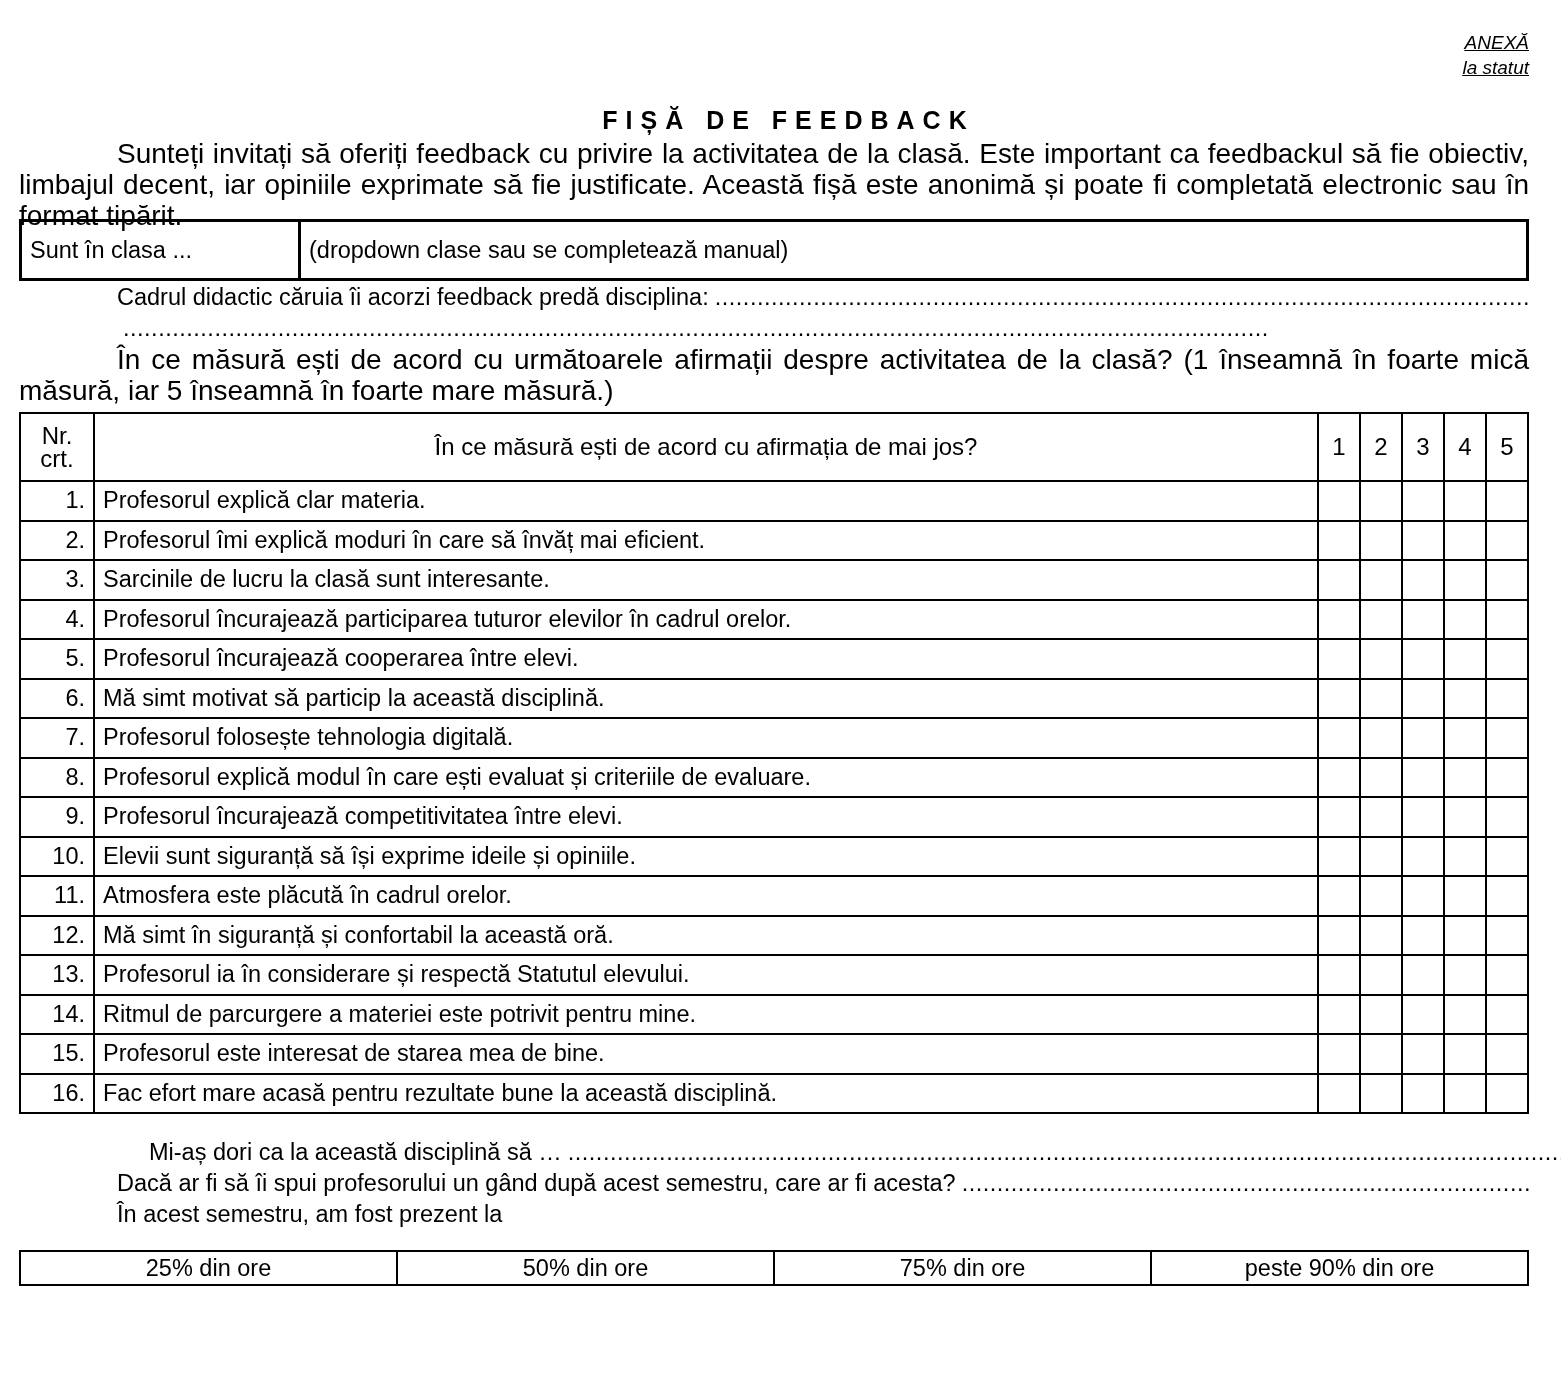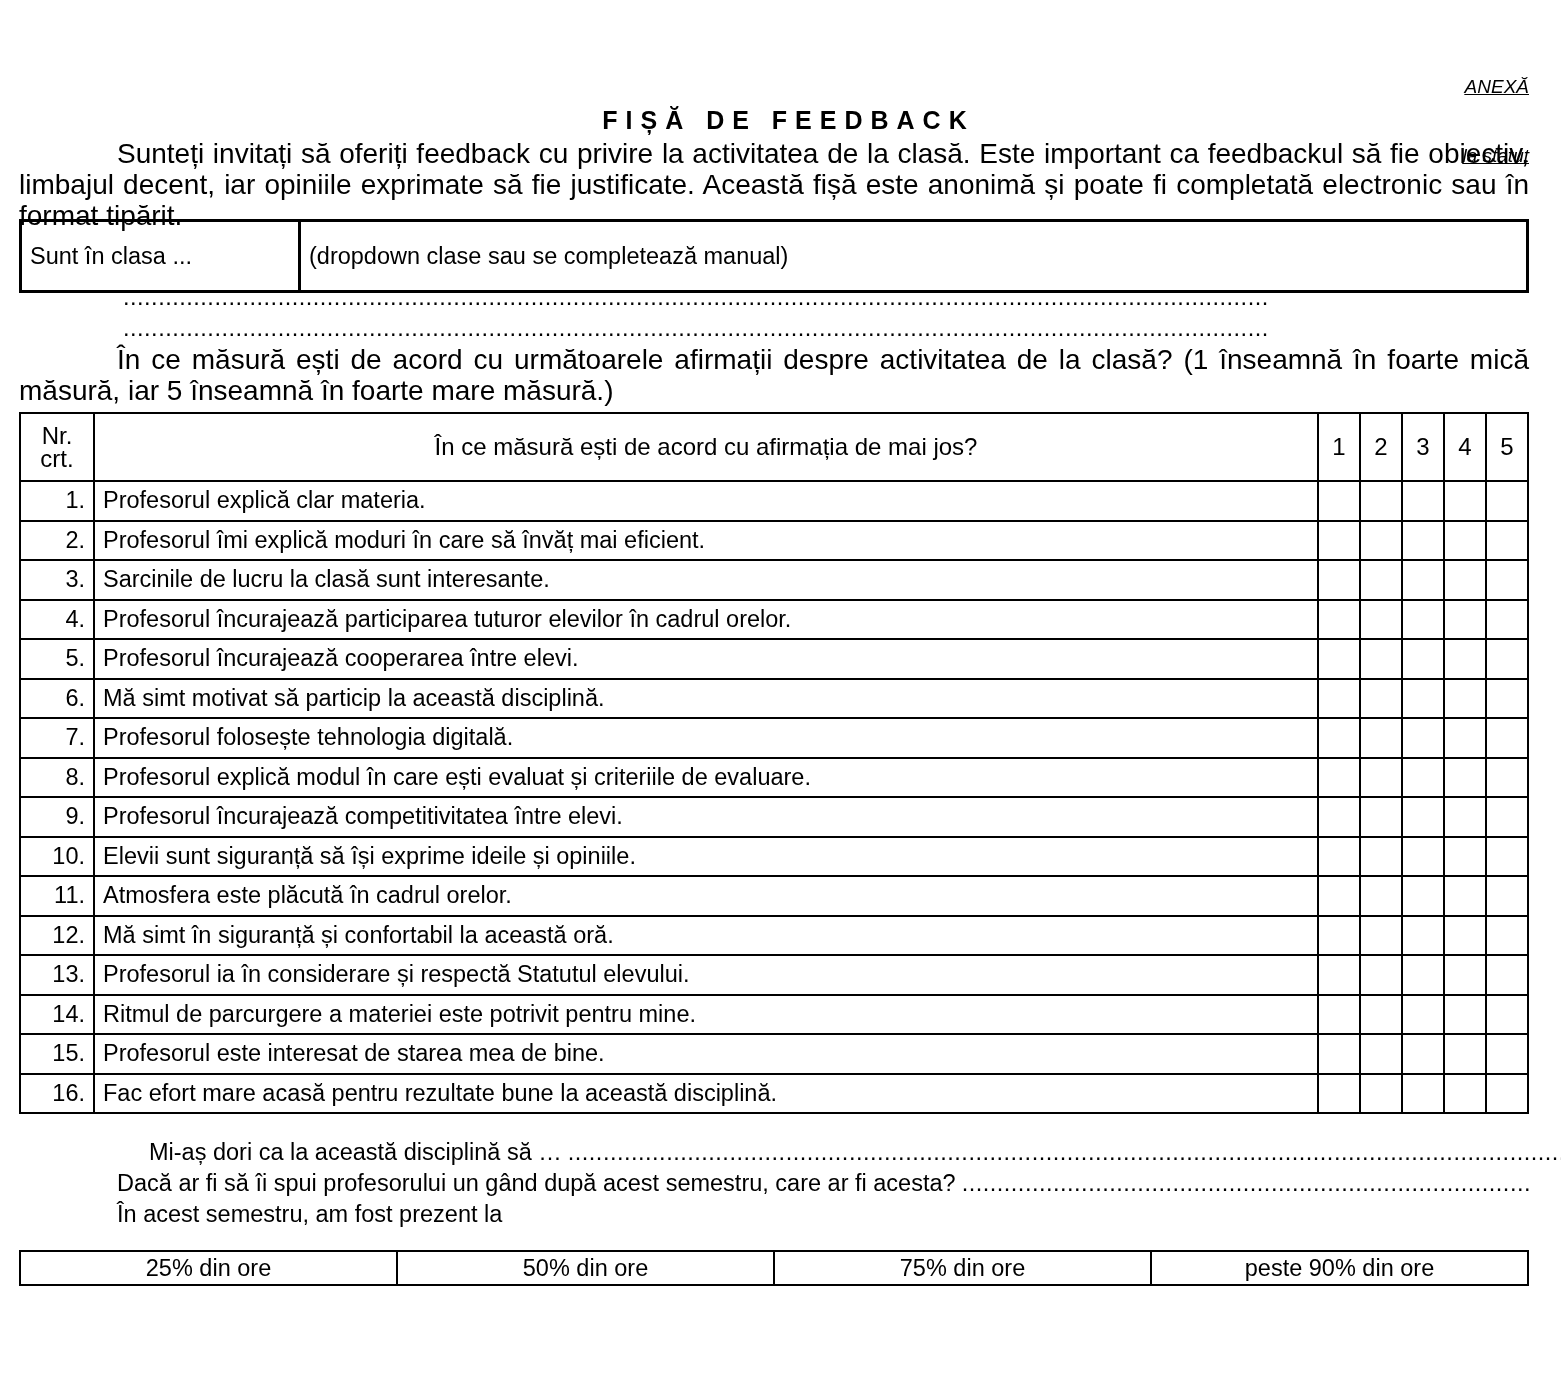--- a/index.html
+++ b/index.html
@@ -4,34 +4,34 @@
 <style>
   html, body { margin: 0; padding: 0; background: #ffffff; }
   body {
     width: 1568px; height: 1386px; position: relative; overflow: hidden;
     font-family: "Liberation Sans", sans-serif; color: #000;
   }
   .annex {
     position: absolute; right: 39px; top: 30px; text-align: right;
     font-style: italic; text-decoration: underline; font-size: 19px; line-height: 25px;
   }
-  .annex div { text-decoration: underline; margin-top: 44px; }
+  .annex div { text-decoration: underline; }
   .title {
     position: absolute; left: 1px; right: 0; top: 106px; text-align: center;
     font-weight: bold; font-size: 25px; letter-spacing: 8px; padding-left: 8px;
   }
   .para {
     position: absolute; left: 19px; width: 1510px; font-size: 28px; line-height: 31px;
     text-align: justify; text-indent: 98px;
   }
   .intro { top: 138px; }
   table { border-collapse: collapse; position: absolute; left: 19px; width: 1510px; }
   .class-table { top: 219px; height: 54px; }
   .class-table td {
-    border: 3px solid #000; font-size: 23.5px; padding: 10px 8px; height: 48px;
+    border: 3px solid #000; font-size: 23.5px; padding: 4px 8px; height: 48px;
   }
   .class-table td.lbl { width: 260px; }
   .line {
     position: absolute; left: 117px; width: 1412px; font-size: 23.5px; line-height: 31px;
     white-space: nowrap; display: flex;
   }
   .line .dots { flex: 1; overflow: hidden; white-space: nowrap; margin-left: 6px; letter-spacing: 0.5px; }
   .l1 { top: 282px; }
   .l2 { top: 313px; width: 1404px; }
   .agree { top: 344px; }
@@ -66,20 +66,21 @@
 <table class="class-table">
   <tbody>
       <tr>
     <td class="lbl">Sunt în clasa ...</td>
     <td>(dropdown clase sau se completează manual)</td>
   </tr>
 </tbody>
   </table>
 
 <div class="line l1">
+  <span>Cadrul didactic căruia îi acorzi feedback predă disciplina:</span>
   <span class="dots">...................................................................................................................................................................</span>
 </div>
 <div class="line l2">
   <span class="dots">...................................................................................................................................................................</span>
 </div>
 
 <div class="para agree">În ce măsură ești de acord cu următoarele afirmații despre activitatea de la clasă? (1 înseamnă în foarte mică măsură, iar 5 înseamnă în foarte mare măsură.)</div>
 
 <table class="q-table">
   <thead>

